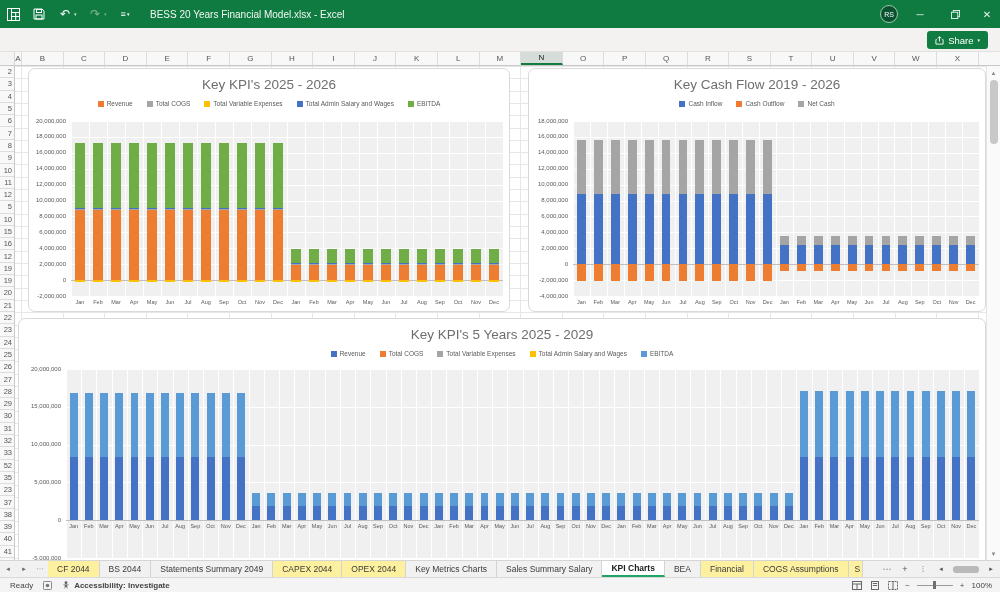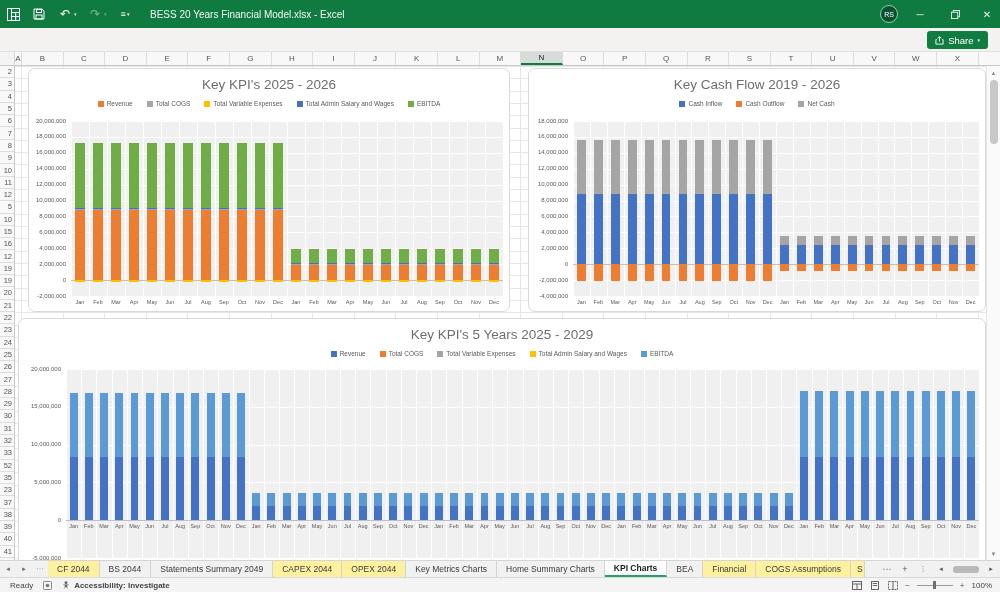--- a/index.html
+++ b/index.html
@@ -742,21 +742,21 @@
   <span class="tnav">◂</span>
   <span class="tnav">▸</span>
   <span class="tnav">⋯</span>
   <div style="display:flex;" id="sheetTabs">
       <div class="stab hl">CF 2044</div>
       <div class="stab">BS 2044</div>
       <div class="stab">Statements Summary 2049</div>
       <div class="stab hl">CAPEX 2044</div>
       <div class="stab hl">OPEX 2044</div>
       <div class="stab">Key Metrics Charts</div>
-      <div class="stab">Home Summary Charts</div>
+      <div class="stab">Sales Summary Salary</div>
       <div class="stab active">KPI Charts</div>
       <div class="stab">BEA</div>
       <div class="stab hl">Financial</div>
       <div class="stab hl">COGS Assumptions</div>
       <div class="stab hl clip">S</div>
     </div>
   <div class="tb-right">
     <span class="tb-btn">⋯</span>
     <span class="tb-btn">+</span>
     <span class="tb-btn" style="font-size:7px;">⋮</span>

